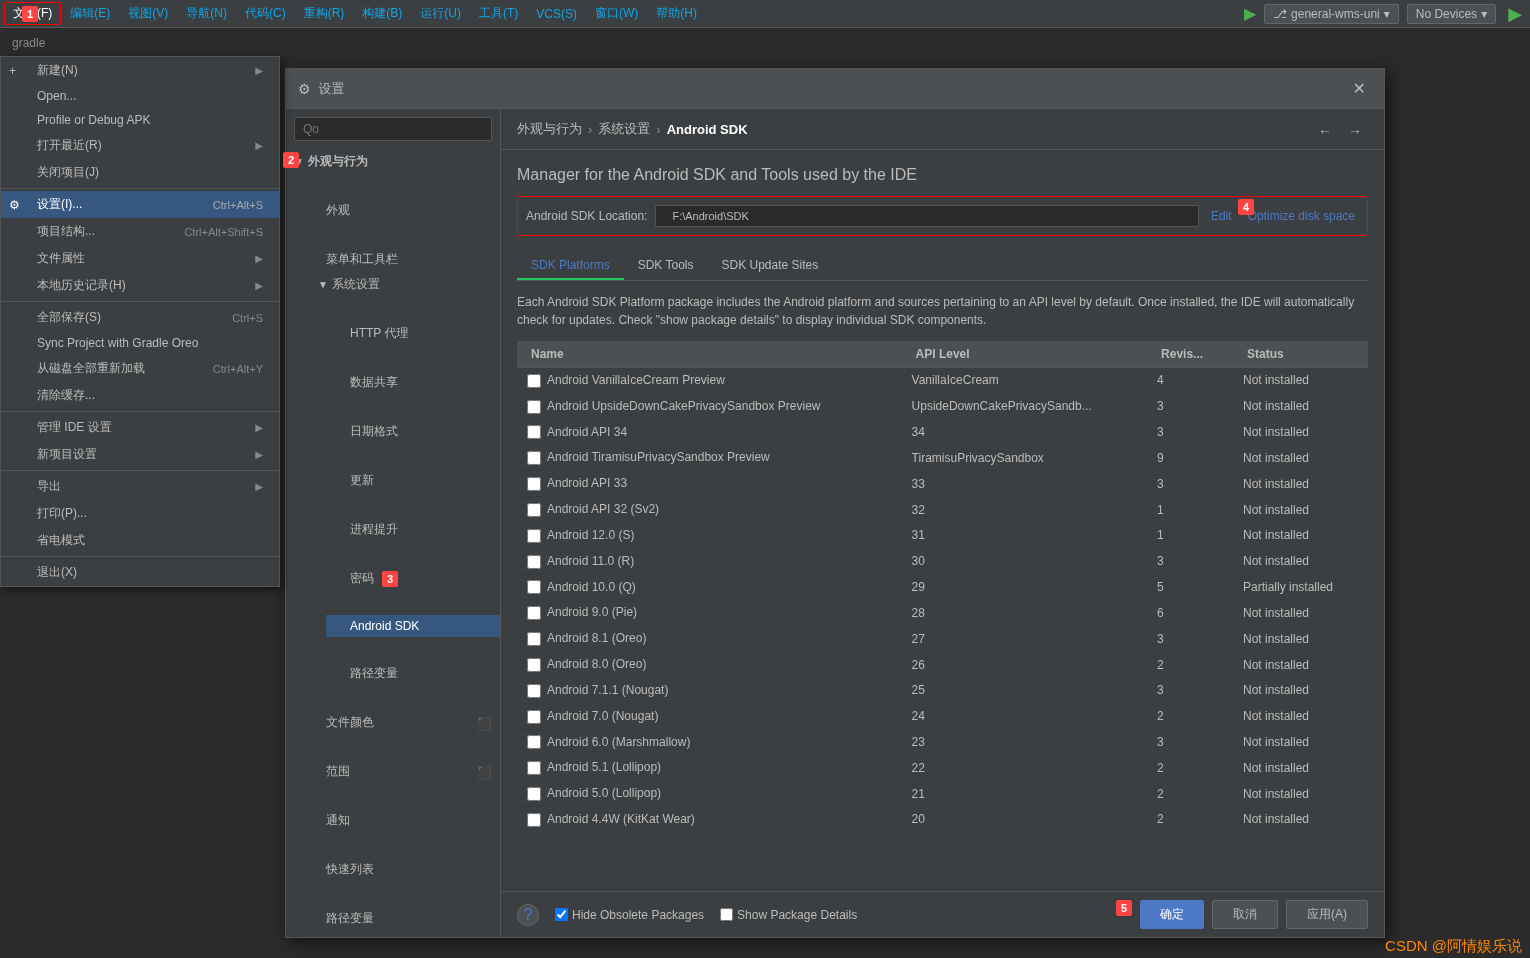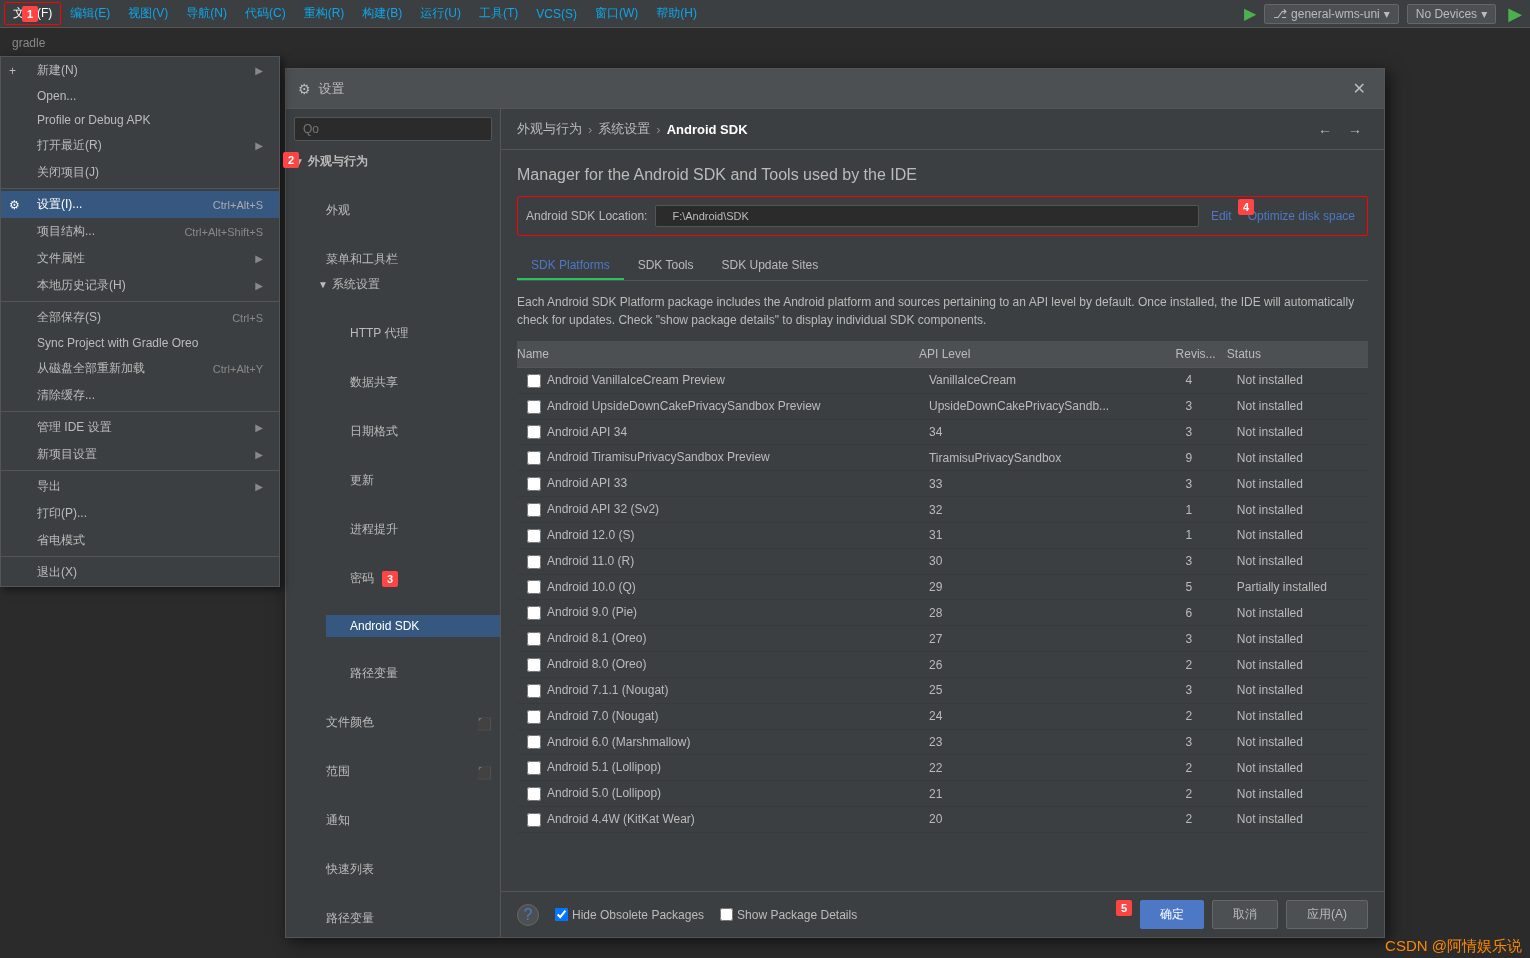--- a/index.html
+++ b/index.html
@@ -338,24 +338,24 @@
     
     .sdk-table {
       width: 100%;
       border-collapse: collapse;
       font-size: 12px;
     }
     .sdk-table thead tr {
       background: #4c5052;
     }
     .sdk-table thead th {
-      padding: 6px 0;
+      padding: 6px 14px;
       text-align: left;
       color: #bbb;
-      font-weight: normal;
+      font-weight: bold;
       border-bottom: 1px solid #555;
     }
     .sdk-table tbody tr {
       border-bottom: 1px solid #3a3a3a;
     }
     .sdk-table td {
       padding: 5px 10px;
       color: #bbb;
     }
     .sdk-table td.status-not-installed { color: #bbb; }

